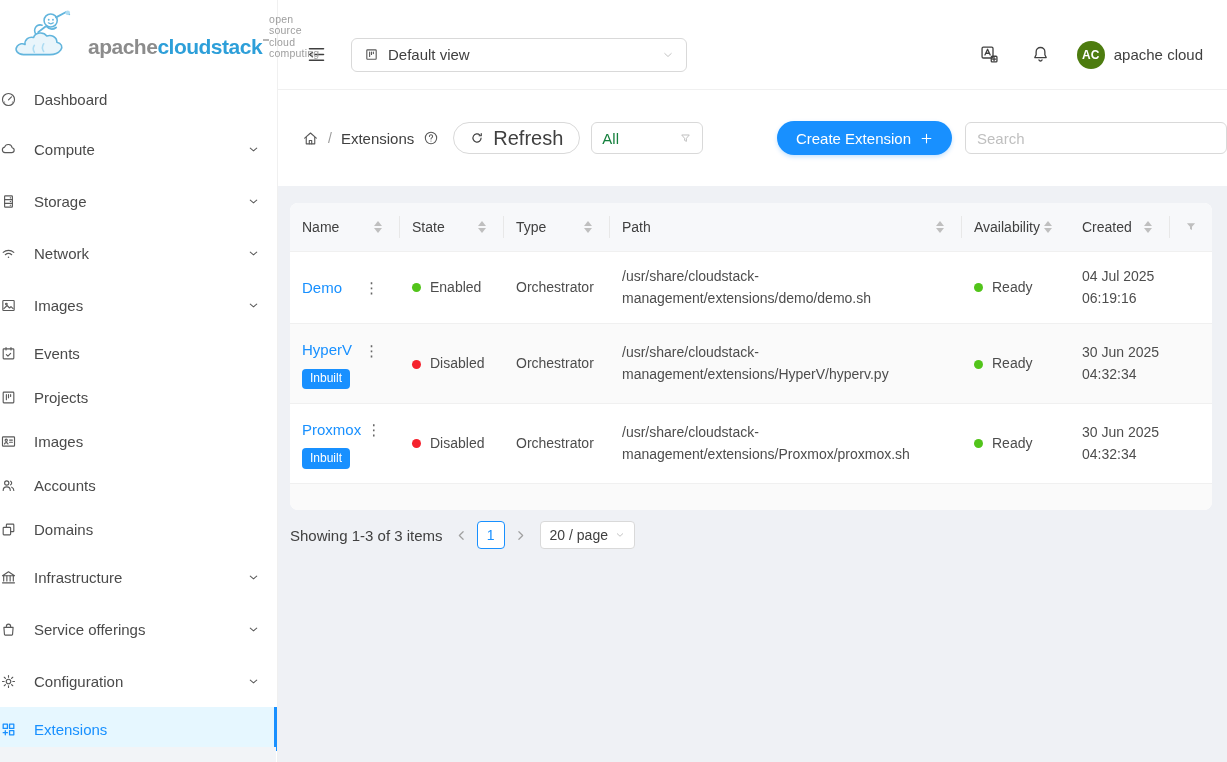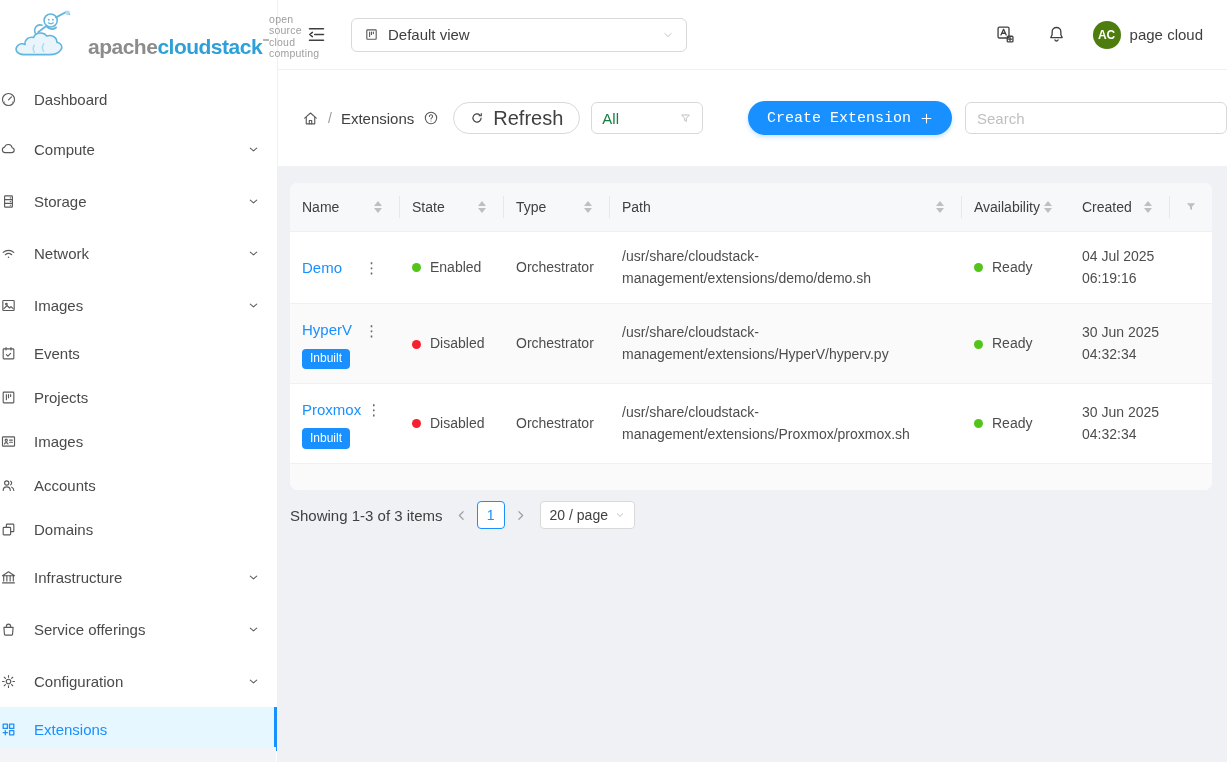--- a/index.html
+++ b/index.html
@@ -25,21 +25,21 @@
   .s-icon { width:17px; height:17px; flex:0 0 17px; color:#595959; display:flex; align-items:center; }
   .s-icon svg { width:17px; height:17px; }
   .s-label { margin-left:17px; font-size:15px; }
   .s-chevron { margin-left:auto; margin-right:18px; color:#595959; display:flex; }
   .s-chevron svg { width:11px; height:11px; }
   .s-item.active { background:#e6f7ff; color:#1890ff; border-right:3px solid #1890ff; }
   .s-item.active .s-icon { color:#1890ff; }
   .sidebar-scroll { position:absolute; left:0; right:1px; bottom:0; height:15px; background:#f2f4f7; }
 
   
-  .main { flex:1; display:flex; flex-direction:column; min-width:0; }
+  .main { flex:1; display:flex; flex-direction:column; min-width:0;margin-top:20px; }
 
   .topbar { height:70px; background:#fff; border-bottom:1px solid #f0f0f0;
     display:flex; align-items:center; padding:0 24px 0 28px; flex:0 0 70px; }
   .fold-icon { color:#404040; display:flex; cursor:pointer; }
   .fold-icon svg { width:21px; height:21px; }
   .view-select { margin-left:24px; width:336px; height:34px; border:1px solid #d9d9d9; border-radius:6px;
     display:flex; align-items:center; padding:0 12px; cursor:pointer; background:#fff; }
   .view-select .vs-icon { color:#595959; display:flex; margin-right:9px; }
   .view-select .vs-icon svg { width:15px; height:15px; }
   .vs-text { font-size:15px; color:#404040; }
@@ -66,21 +66,21 @@
   .refresh-btn svg { width:14px; height:14px; margin-right:9px; color:#404040; }
   .refresh-label { font-size:20px; }
   .type-select { margin-left:11px; width:112px; height:32px; border:1px solid #d9d9d9; border-radius:6px;
     background:#fff; display:flex; align-items:center; padding:0 10px; cursor:pointer; }
   .ts-text { font-size:15px; color:#15803d; }
   .ts-funnel { margin-left:auto; display:flex; color:#bfbfbf; }
   .ts-funnel svg { width:13px; height:13px; }
   .toolbar-spacer { flex:1; }
   .create-btn { height:34px; border:none; border-radius:17px; background:#1890ff; color:#fff;
     display:flex; align-items:center; padding:0 19px; cursor:pointer; font-size:15px;
-    font-family:Liberation Mono, monospace; box-shadow:0 2px 4px rgba(24,144,255,.25); }
+    font-family:Liberation Sans, sans-serif; box-shadow:0 2px 4px rgba(24,144,255,.25); }
   .create-plus { margin-left:9px; display:flex; }
   .create-plus svg { width:13px; height:13px; }
   .search-input { margin-left:13px; width:262px; height:32px; border:1px solid #d9d9d9; border-radius:6px;
     padding:0 11px; font-size:15px; font-family:"Liberation Sans", sans-serif; color:#404040; outline:none; flex:0 0 262px; }
   .search-input::placeholder { color:#bfbfbf; }
 
   .content { flex:1; background:#eff1f5; overflow:hidden; }
   .card { margin:17px 14px 0 12px; width:922px; background:#fff; border-radius:8px; overflow:hidden; }
   .tgrid { display:grid; grid-template-columns:110px 104px 106px 352px 108px 100px 42px; }
   .t-head { background:#f7f8fa; }
@@ -367,21 +367,21 @@
               <path d="M17.2 15.3v3.9M15.3 17.2h3.9"></path>
             </svg>
         </span>
         <span class="tb-icon bell">
           <svg viewBox="0 0 24 24" fill="none" stroke="currentColor" stroke-width="1.5" stroke-linecap="round" stroke-linejoin="round">
               <path d="M12 4c-2.9 0-5 2.2-5 5v3.2L5.5 15.5h13L17 12.2V9c0-2.8-2.1-5-5-5z"></path>
               <path d="M10.3 18.2a1.8 1.8 0 0 0 3.4 0"></path>
             </svg>
         </span>
         <span class="avatar">AC</span>
-        <span class="user-name">page cloud</span>
+        <span class="user-name">apache cloud</span>
       </div>
     </header>
 
     <div class="toolbar">
       <div class="crumb">
         <span class="crumb-icon">
           <svg viewBox="0 0 24 24" fill="none" stroke="currentColor" stroke-width="1.6" stroke-linecap="round" stroke-linejoin="round">
               <path d="M3.8 11.5L12 4.3l8.2 7.2"></path>
               <path d="M6 10.2v9.3h12v-9.3"></path>
               <path d="M10.3 19.5v-4.6h3.4v4.6"></path>

